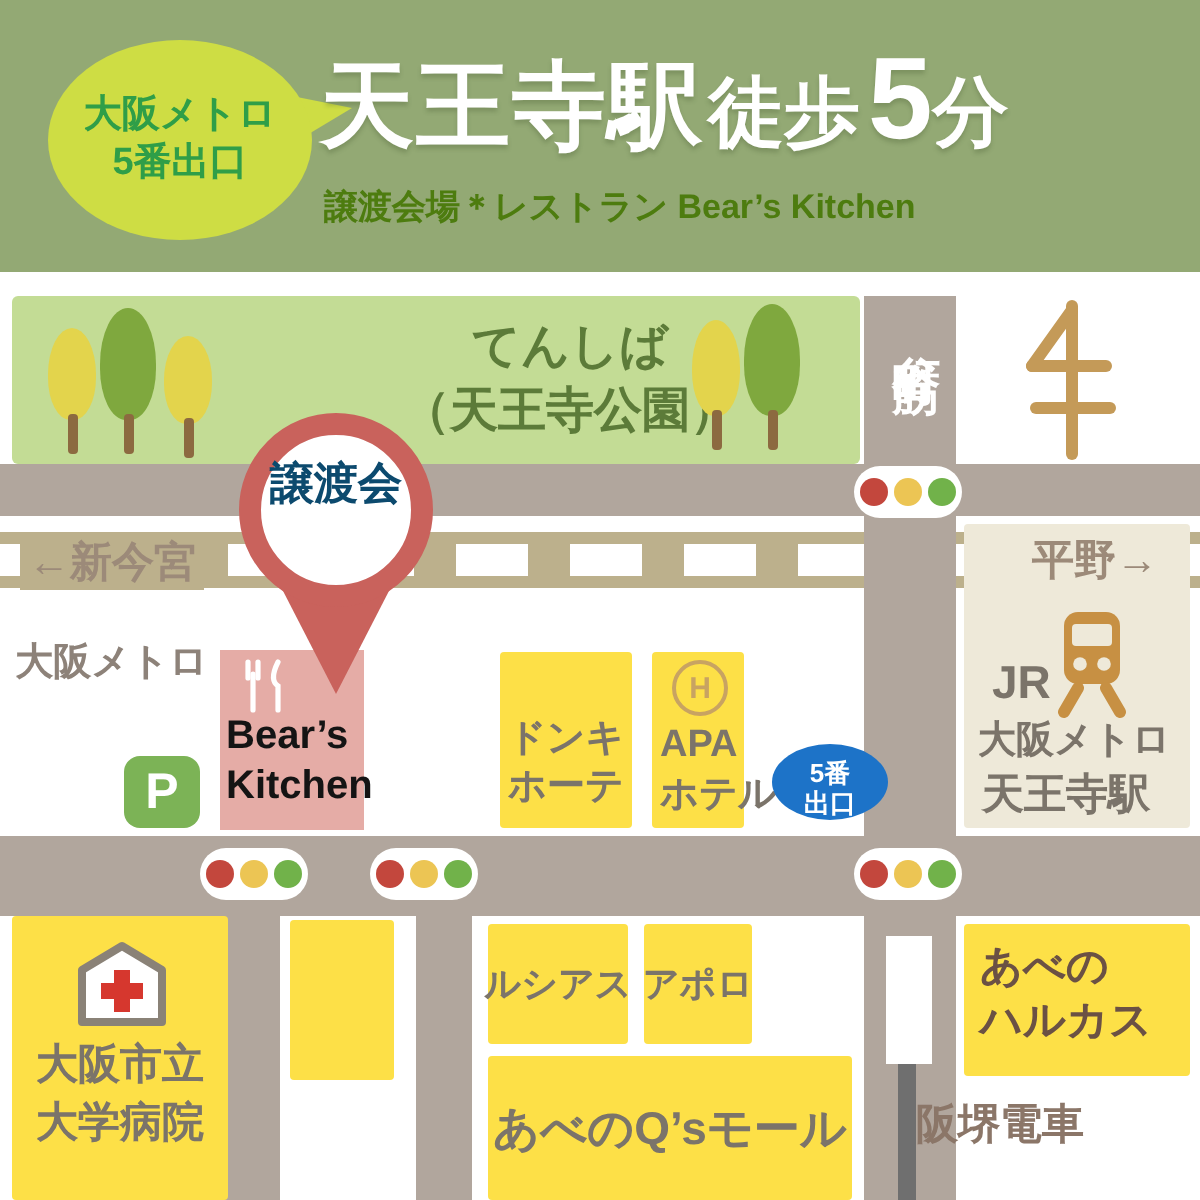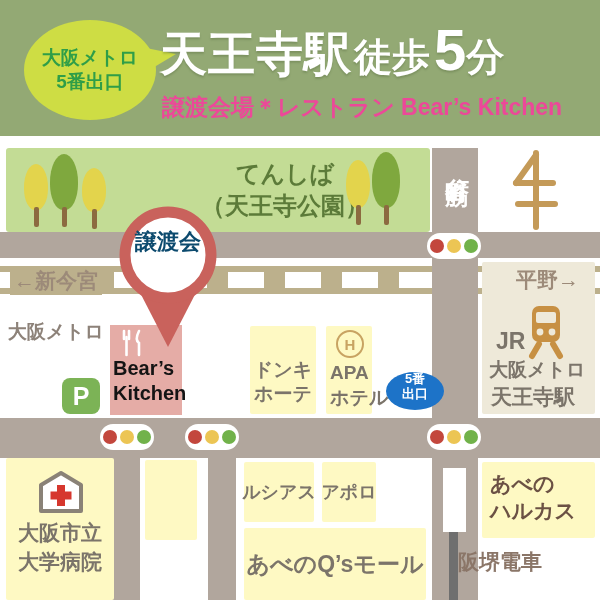--- a/index.html
+++ b/index.html
@@ -9,21 +9,21 @@
   .header{left:0;top:0;width:600px;height:136px;background:#93a974;z-index:5;}
   .bubble{left:24px;top:20px;width:132px;height:100px;background:#cedd44;border-radius:50%;display:flex;flex-direction:column;justify-content:center;align-items:center;z-index:6;}
   .bubble-tail{left:146px;top:48px;width:0;height:0;border-left:30px solid #cedd44;border-top:6px solid transparent;border-bottom:18px solid transparent;z-index:6;}
   .bubble-line{color:#2f9e48;font-weight:bold;font-size:19px;line-height:1.25;white-space:nowrap;}
   .title-row{left:160px;top:16px;width:436px;height:72px;display:flex;align-items:baseline;color:#ffffff;font-weight:bold;white-space:nowrap;z-index:6;text-shadow:0 2px 2px rgba(60,80,40,.25);}
   .t-station{font-size:47px;letter-spacing:1px;}
   .t-from{font-size:27px;margin-left:6px;}
   .t-walk{font-size:38px;margin-left:2px;}
   .t-num{font-size:58px;margin-left:4px;}
   .t-unit{font-size:38px;}
-  .subtitle{left:162px;top:92px;color:#ec4899;font-weight:bold;font-size:23px;white-space:nowrap;z-index:6;}
+  .subtitle{left:162px;top:92px;color:#4d7c0f;font-weight:bold;font-size:17px;white-space:nowrap;z-index:6;}
   
   .park{left:6px;top:148px;width:424px;height:84px;background:#c3dc95;border-radius:3px;z-index:1;}
   .park-label{left:170px;top:158px;width:230px;text-align:center;color:#5c7b39;font-weight:bold;font-size:24px;line-height:1.35;z-index:2;}
   .road-h1{left:0;top:232px;width:600px;height:26px;background:#b1a69d;z-index:1;}
   .railway{left:0;top:266px;width:600px;height:28px;background:#bcb08c;z-index:1;}
   .railway-dashes{left:0;top:272px;width:600px;height:16px;background:repeating-linear-gradient(90deg,#ffffff 0 36px,transparent 36px 57px);z-index:1;}
   .road-big{left:0;top:418px;width:600px;height:40px;background:#b1a69d;z-index:1;}
   .road-tanimachi{left:432px;top:148px;width:46px;height:452px;background:#b1a69d;z-index:1;}
   .road-v1{left:112px;top:458px;width:28px;height:142px;background:#b1a69d;z-index:1;}
   .road-v2{left:208px;top:458px;width:28px;height:142px;background:#b1a69d;z-index:1;}
@@ -39,32 +39,32 @@
   .canopy.g{width:28px;background:#7fa83e;}
   .trunk{width:5px;height:20px;background:#8c6a40;margin-top:-3px;border-radius:2px;}
   
   .tlight{width:54px;height:26px;background:#ffffff;border-radius:13px;display:flex;align-items:center;justify-content:center;gap:3px;z-index:3;}
   .dot{width:14px;height:14px;border-radius:50%;}
   .dot.r{background:#c3473d;}.dot.o{background:#ecc554;}.dot.g{background:#71b24a;}
   
   .pin-svg{left:112px;top:205px;z-index:4;}
   .pin-label{left:124px;top:229px;width:88px;text-align:center;color:#0c4a6e;font-weight:bold;font-size:22px;line-height:1.18;z-index:4;}
   
-  .block{background:#fef9c3;border-radius:2px;z-index:2;}
+  .block{background:#fde047;border-radius:2px;z-index:2;}
   .blk-label{color:#7b746a;font-weight:bold;white-space:nowrap;z-index:3;}
   .bears{left:110px;top:325px;width:72px;height:90px;background:#e5aca6;z-index:2;}
   .bears-label{left:113px;top:356px;font-size:20px;font-weight:bold;color:#141414;line-height:1.25;white-space:nowrap;z-index:3;}
   .coin-label{left:0px;top:320px;width:104px;text-align:right;color:#8d8279;font-weight:bold;font-size:19px;line-height:1.25;z-index:2;}
   .p-icon{left:62px;top:378px;width:38px;height:36px;background:#7cb356;border-radius:8px;color:#ffffff;font-weight:bold;font-size:25px;display:flex;align-items:center;justify-content:center;z-index:3;}
   .donki{left:250px;top:326px;width:66px;height:88px;}
   .donki-label{left:250px;top:358px;width:66px;text-align:center;font-size:19px;line-height:1.25;}
   .apa{left:326px;top:326px;width:46px;height:88px;}
   .apa-h{left:336px;top:330px;width:24px;height:24px;border:2px solid #c8a362;border-radius:50%;color:#c8a362;font-weight:bold;font-size:15px;display:flex;align-items:center;justify-content:center;z-index:3;}
   .apa-label{left:330px;top:361px;font-size:19px;line-height:1.3;}
-  .exit5{left:386px;top:372px;width:58px;height:38px;background:#1d73c8;border-radius:50%;display:flex;flex-direction:column;align-items:center;justify-content:flex-start;z-index:3;}
+  .exit5{left:386px;top:372px;width:58px;height:38px;background:#1d73c8;border-radius:50%;display:flex;flex-direction:column;align-items:center;justify-content:flex-end;z-index:3;}
   .exit5 span{color:#ffffff;font-weight:bold;font-size:13px;line-height:1.15;white-space:nowrap;}
   .station{left:482px;top:262px;width:113px;height:152px;background:#eee9d9;}
   .st-jr{left:496px;top:328px;font-size:23px;}
   .st-metro{left:489px;top:357px;font-size:19px;}
   .st-name{left:491px;top:383px;font-size:21px;}
   .train-svg{left:528px;top:306px;z-index:3;}
   .hospital{left:6px;top:458px;width:108px;height:142px;}
   .hosp-label{left:8px;top:518px;width:104px;text-align:center;font-size:21px;line-height:1.4;}
   .hosp-svg{left:38px;top:470px;z-index:3;}
   .small-blk{left:145px;top:460px;width:52px;height:80px;}

